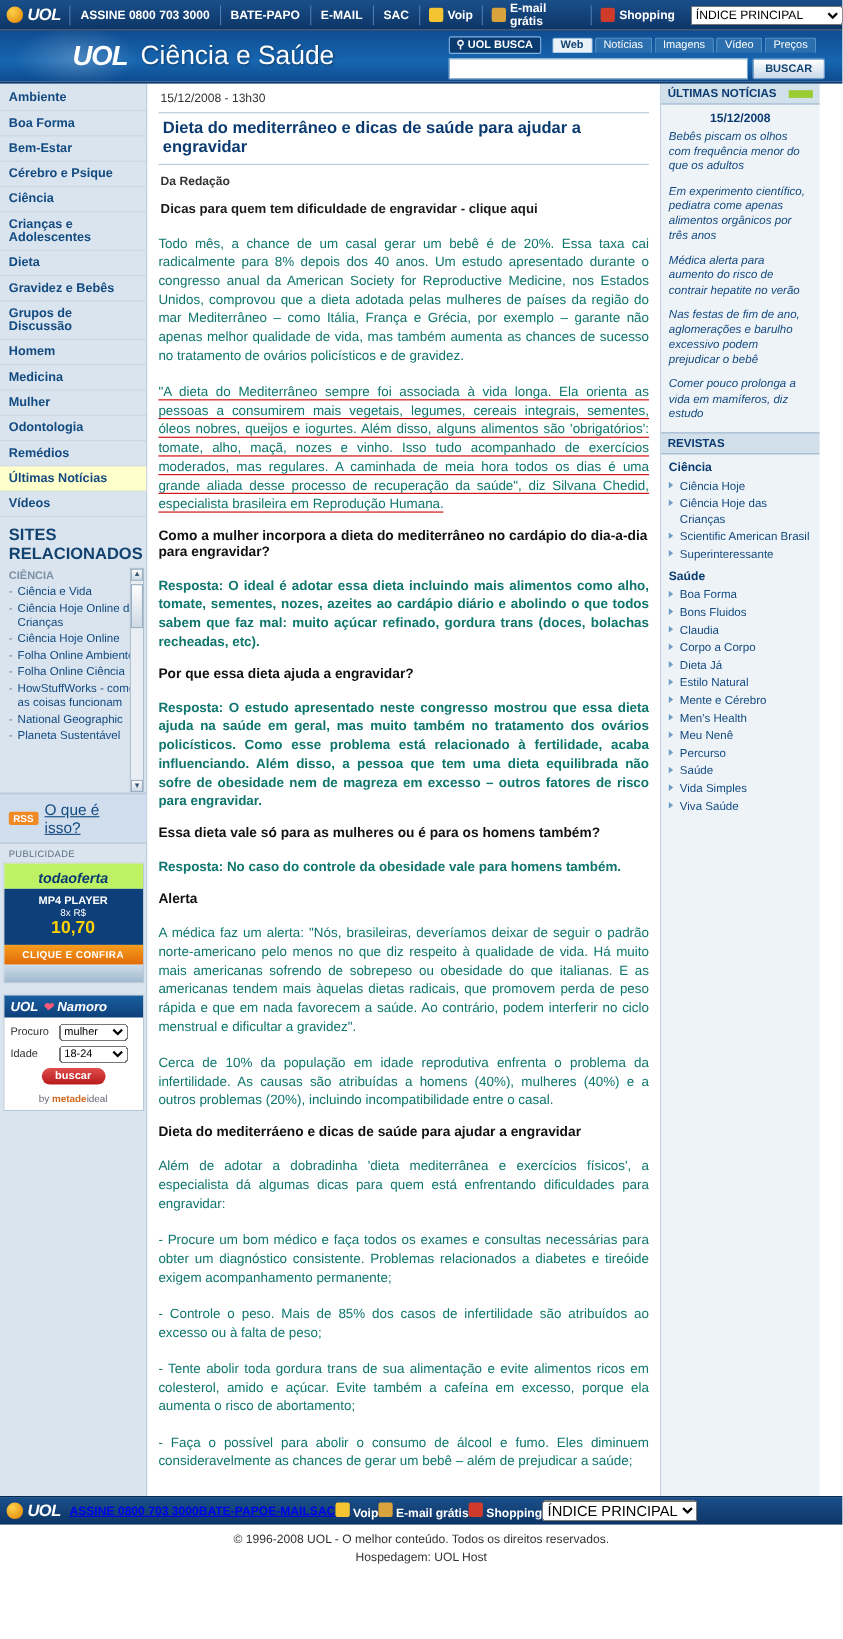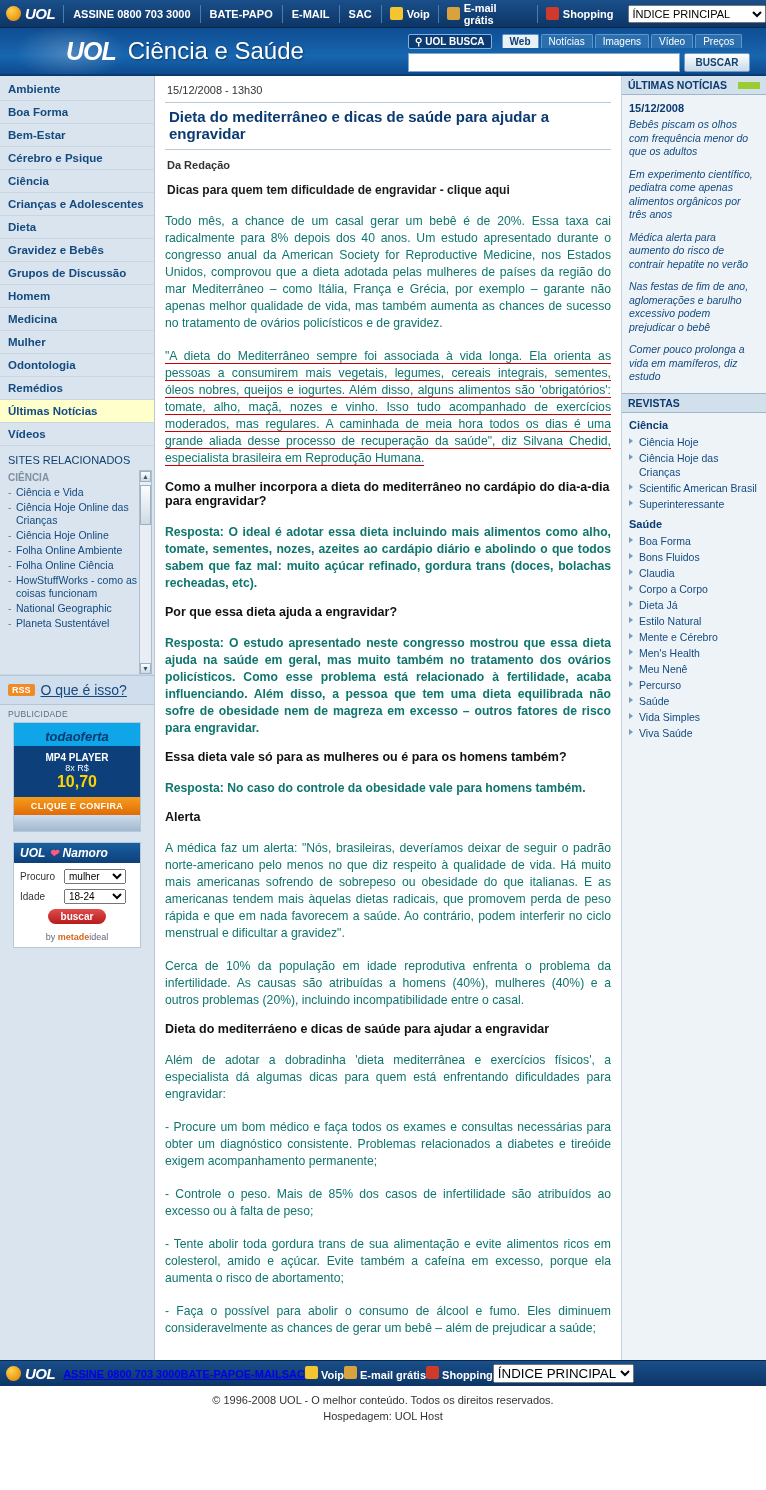--- a/index.html
+++ b/index.html
@@ -84,34 +84,34 @@
     width: 272px; height: 19px; font-size: 11px; border:1px solid #7aa8cf;
   }
   .mast-search .btn {
     width: 66px; height: 19px; font-size:10px; font-weight:bold; color:#12416e;
     background: linear-gradient(#ffffff,#c8d9e9); border:1px solid #6d9cc6;
     display:flex; align-items:center; justify-content:center; border-radius:2px;
   }
 
   
   .page { display: flex; width:766px; background:#fff; }
-  .sidebar { width: 155px; background:#d9e4ee; border-right:1px solid #b5c6d6; }
+  .sidebar { width: 134px; background:#d9e4ee; border-right:1px solid #b5c6d6; }
   .content { width: 466px; background:#fff; padding: 4px 10px 10px 10px; }
   .rightcol { width: 145px; background:#eef3f8; border-left:1px solid #c3d2e0; padding-bottom:8px;}
 
   
   .nav { padding: 2px 0 0 0; }
   .nav a {
     display:block; padding: 5px 10px 5px 8px;
     font-size: 11.5px; color:#134a80; text-decoration:none; font-weight:bold;
     border-bottom:1px solid #c9d7e3;
   }
   .nav a.current { background:#ffffcc; }
   .side-head {
-    font-size: 11px; font-weight:normal; color:#10416f;
+    font-size: 15px; font-weight:bold; color:#10416f;
     padding: 8px 8px 4px 8px;
   }
   .side-sub { font-size:10px; color:#7d91a5; font-weight:bold; padding: 2px 8px; }
   .links { padding: 0 4px 6px 8px; }
   .links a {
     display:block; font-size:10.5px; color:#134a80; text-decoration:none;
     padding: 1px 0 1px 8px; position:relative; line-height: 13px;
   }
   .links a:before { content:"-"; position:absolute; left:0; color:#5d7f9e;}
   .scrollbox {
@@ -138,21 +138,21 @@
   .rss-badge {
     background:#f08a24; color:#fff; font-size:9px; font-weight:bold;
     padding:1px 4px; border-radius:2px;
   }
   .rss-link { font-size:14px; color:#134a80; text-decoration:underline; }
 
   .pub-label { font-size:8.5px; color:#5c7084; padding:4px 8px 3px; letter-spacing:.3px;}
   .ad-box {
     width:128px; margin: 0 auto 10px; border:1px solid #b9c8d6; background:#fff;
   }
-  .ad-top { background:#0ea5e9; text-align:center; padding:6px 0 2px; }
+  .ad-top { background:#bef264; text-align:center; padding:6px 0 2px; }
   .ad-brand { font-size:13px; font-weight:bold; color:#e2001a; font-style:italic;}
   .ad-brand span { color:#0a3a70; }
   .ad-mid { background:#0d3f7a; color:#fff; text-align:center; padding:6px 4px; }
   .ad-mid .t1 { font-size:10px; font-weight:bold; }
   .ad-mid .t2 { font-size:9px; }
   .ad-price { color:#ffd200; font-size:16px; font-weight:bold;text-align:center; }
   .ad-cta {
     background:linear-gradient(#f79d1e,#e06b06); color:#fff; font-size:9px; font-weight:bold;
     text-align:center; padding:4px 0; letter-spacing:.4px;
   }
@@ -196,21 +196,21 @@
   }
   .underline-red { border-bottom: 1px solid #cc0000; }
 
   
   .rc-head {
     display:flex; align-items:center; justify-content:space-between;
     background:#d2e0ec; border-bottom:1px solid #9db6cc;
     font-size:10.5px; font-weight:bold; color:#0a3a70; padding:3px 6px;
   }
   .rc-chip { width:22px; height:7px; background:#9acd32; }
-  .rc-date { font-size:11px; font-weight:bold; color:#0a3a70; padding:7px 7px 4px; }
+  .rc-date { font-size:11px; font-weight:bold; color:#0a3a70; padding:7px 7px 4px;text-align:center; }
   .rc-list { padding: 0 7px; font-style: italic; }
   .rc-list a {
     display:block; font-size:10.5px; line-height:13.5px; color:#134a80;
     text-decoration:none; margin-bottom:9px;
   }
   .rc-sec {
     margin-top:6px; background:#d2e0ec; border-top:1px solid #9db6cc;
     border-bottom:1px solid #9db6cc; font-size:10.5px; font-weight:bold;
     color:#0a3a70; padding:3px 6px;
   }

